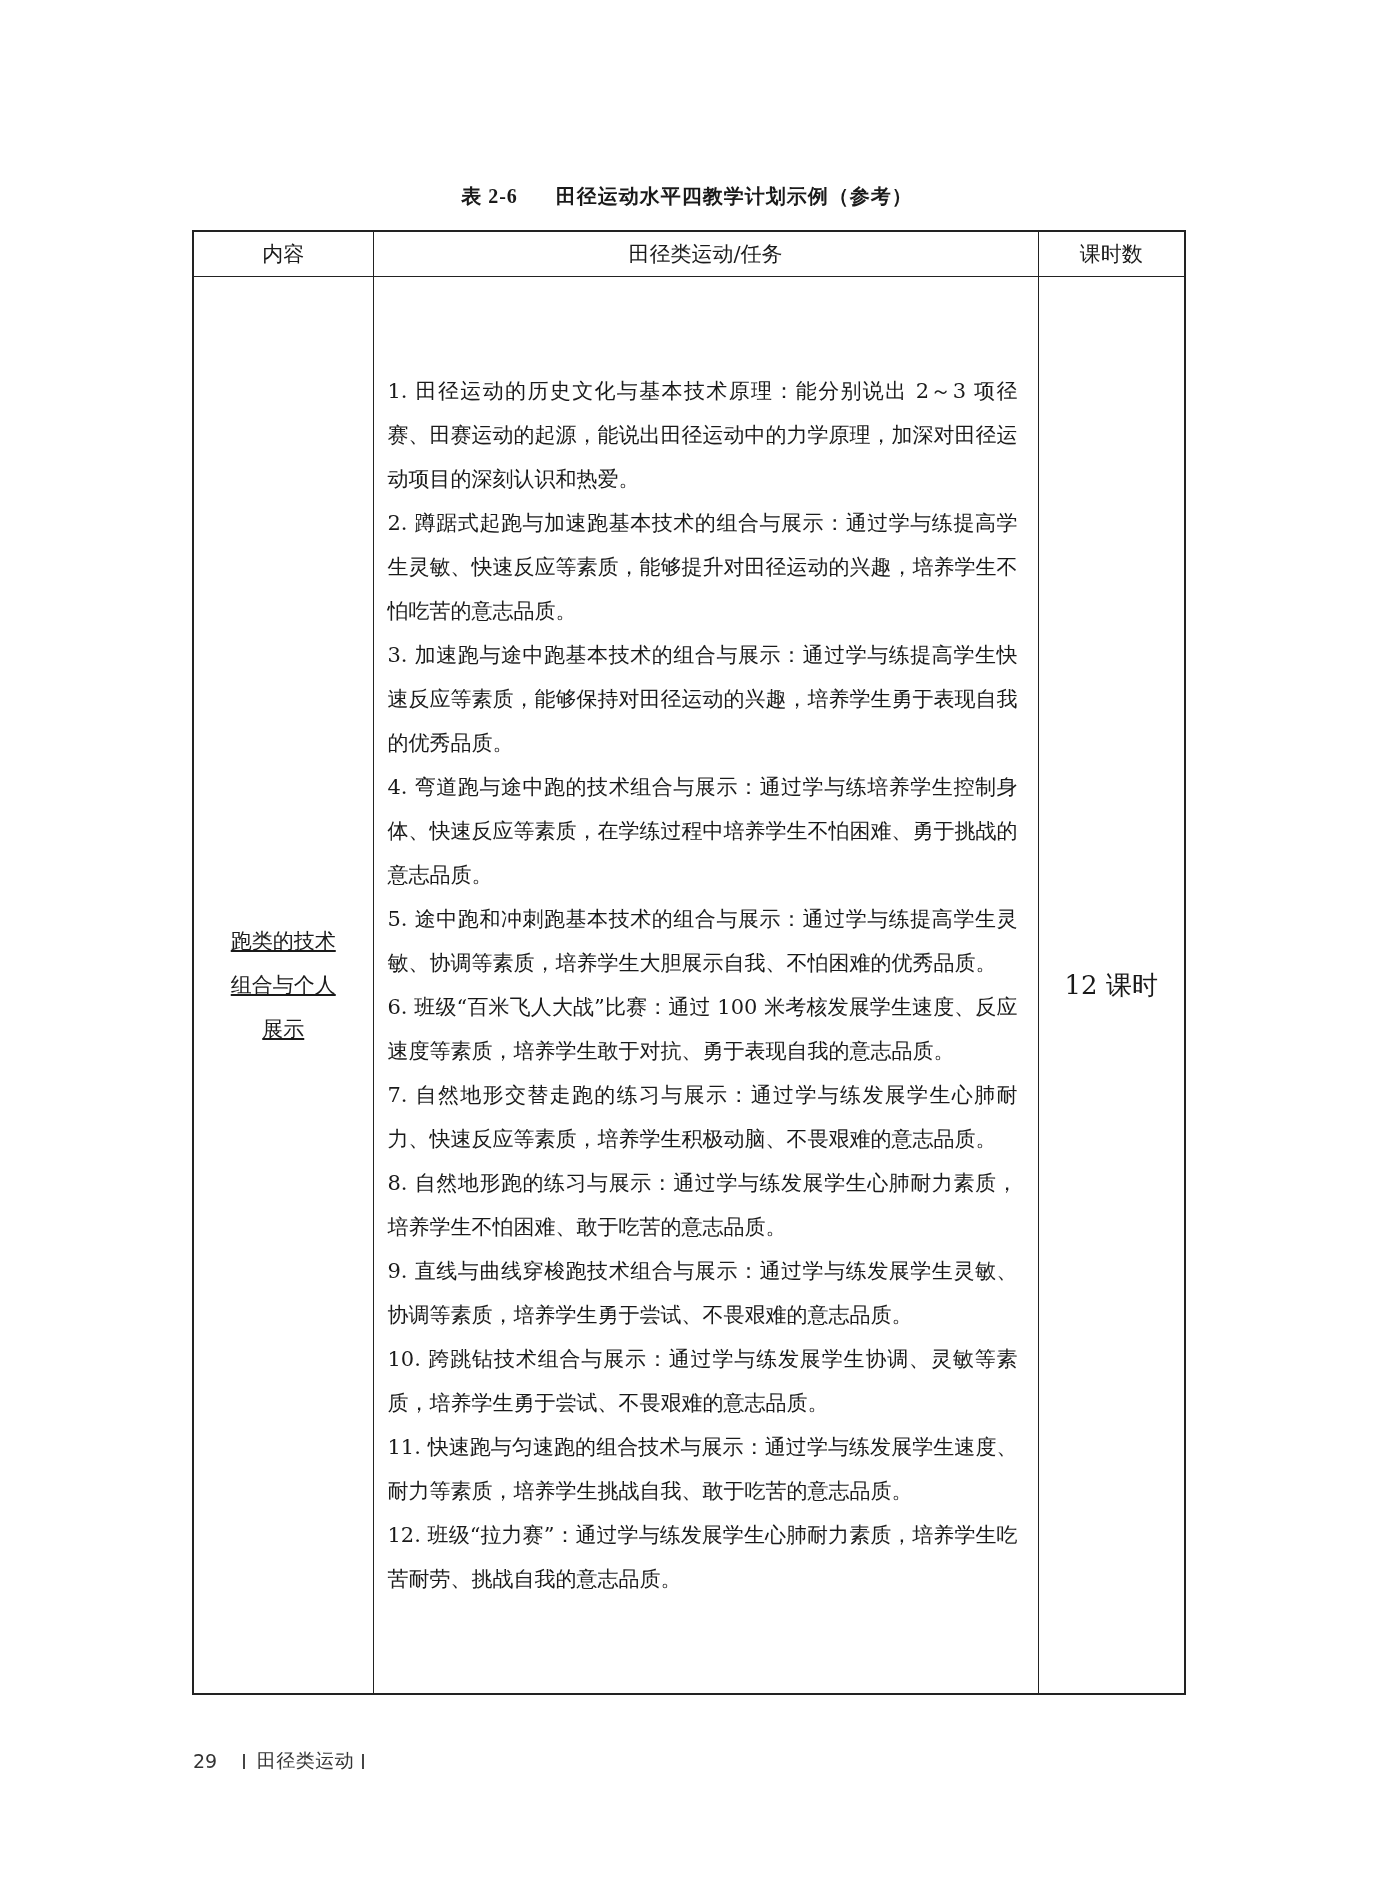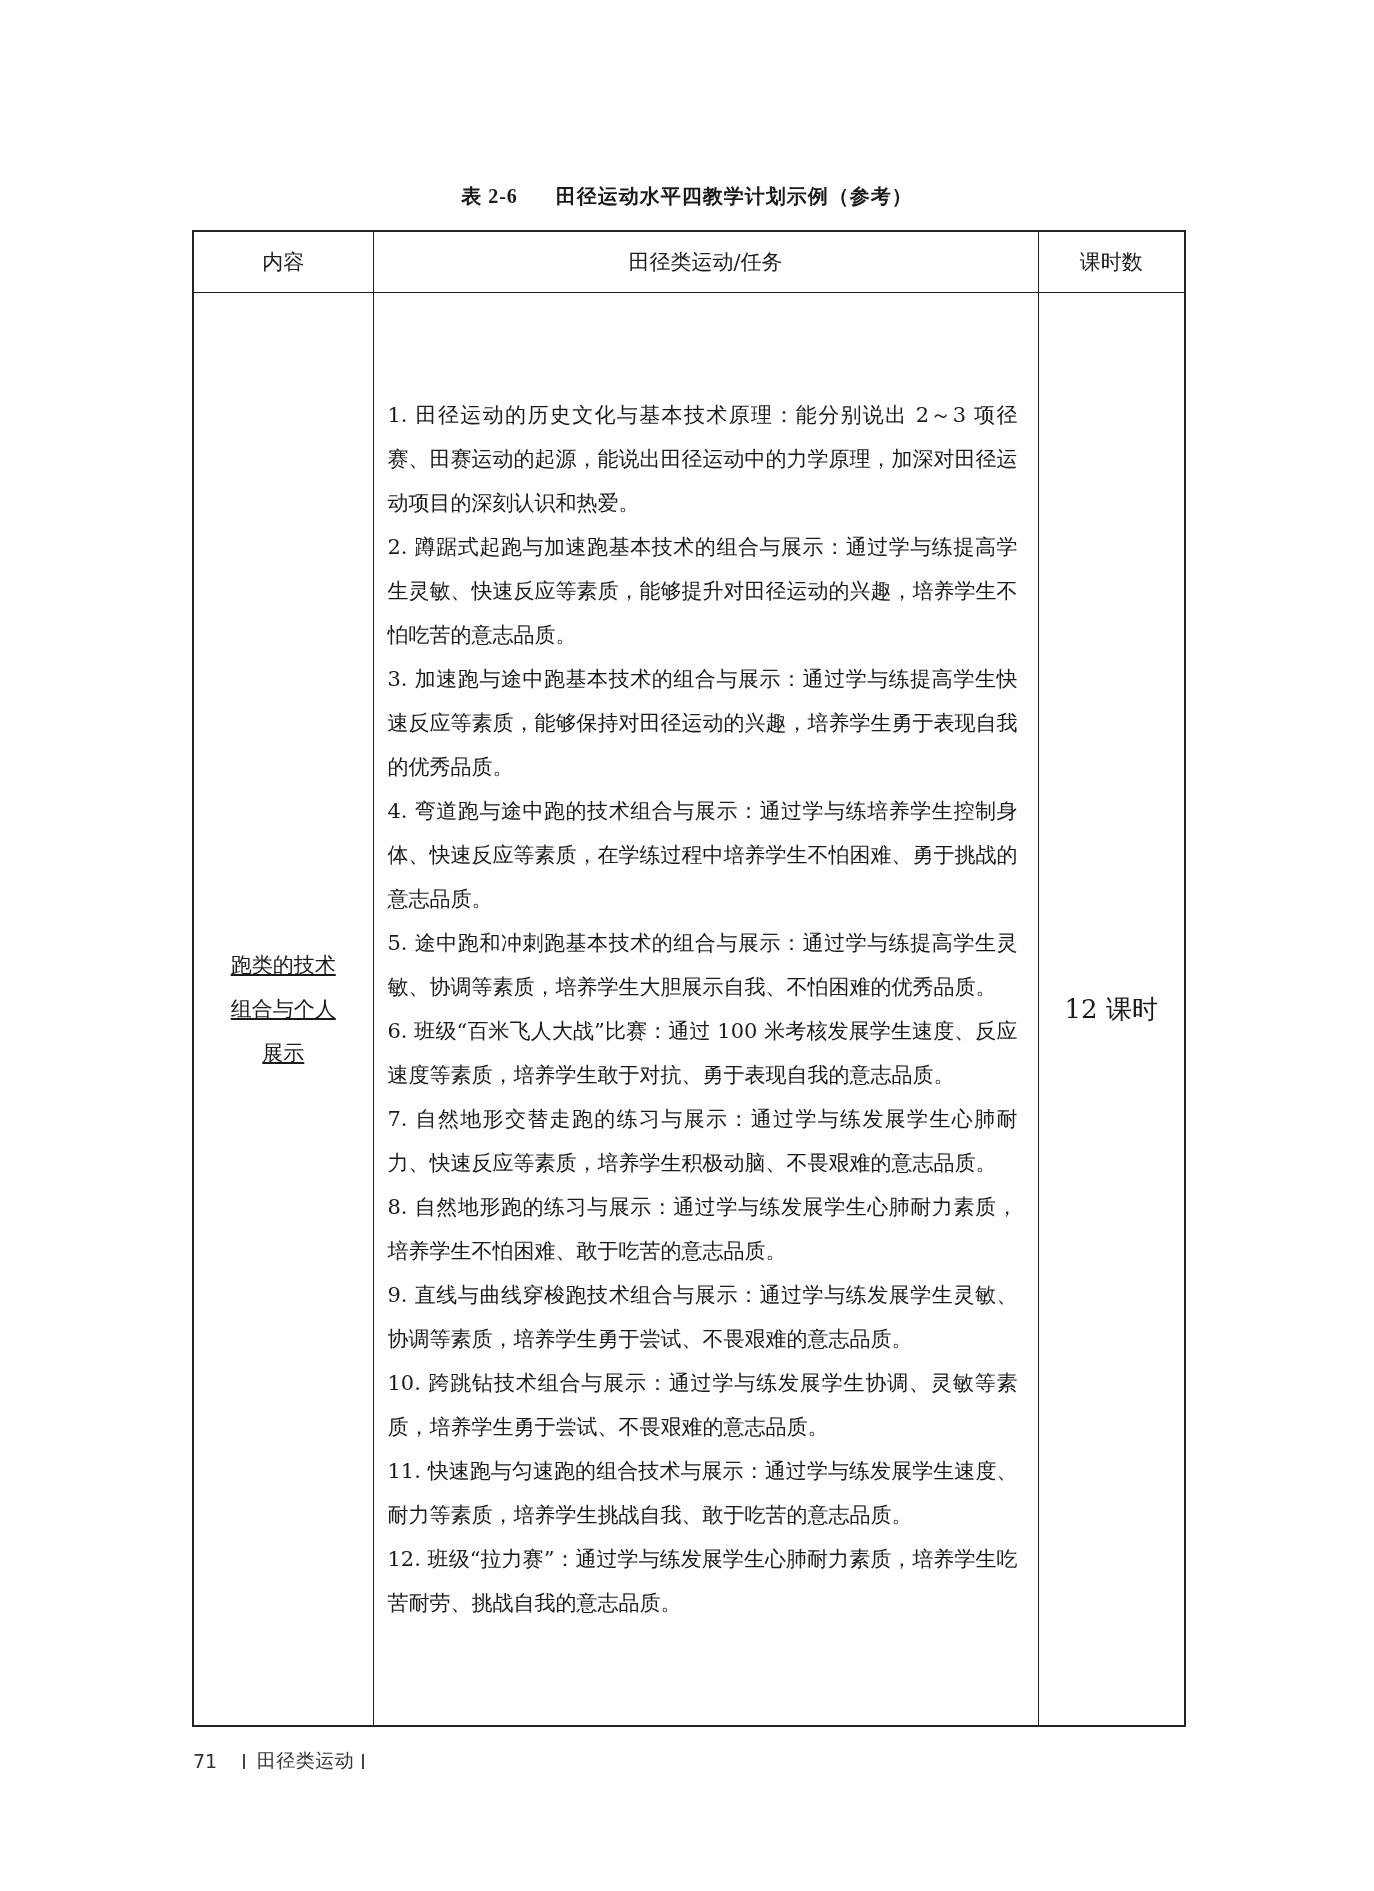--- a/index.html
+++ b/index.html
@@ -35,21 +35,21 @@
       position: absolute;
       left: 192px;
       top: 230px;
       width: 992px;
       border-collapse: collapse;
       border: 2px solid #222;
       table-layout: fixed;
     }
     table.plan th, table.plan td {
       border: 1.5px solid #222;
-      padding: 8px;
+      padding: 0;
       vertical-align: middle;
       font-weight: normal;
     }
     table.plan th {
       height: 44px;
       font-size: 21px;
       text-align: center;
       font-family: "DejaVu Serif", "Liberation Serif", serif;
     }
     col.c1 { width: 180px; }
@@ -135,17 +135,17 @@
         <p class="activity">10. 跨跳钻技术组合与展示：通过学与练发展学生协调、灵敏等素质，培养学生勇于尝试、不畏艰难的意志品质。</p>
         <p class="activity">11. 快速跑与匀速跑的组合技术与展示：通过学与练发展学生速度、耐力等素质，培养学生挑战自我、敢于吃苦的意志品质。</p>
         <p class="activity">12. 班级“拉力赛”：通过学与练发展学生心肺耐力素质，培养学生吃苦耐劳、挑战自我的意志品质。</p>
       </td>
       <td class="hours-cell">12 课时</td>
     </tr>
   </tbody>
 </table>
 
 <div class="footer">
-  <span class="page-num">71</span>
+  <span class="page-num">29</span>
   <span class="sep"></span>
   <span class="chapter">田径类运动</span>
   <span class="sep"></span>
 </div>
 
 </body></html>

